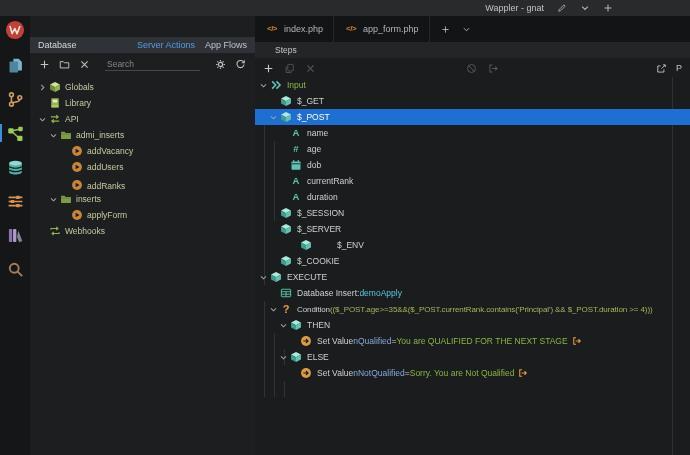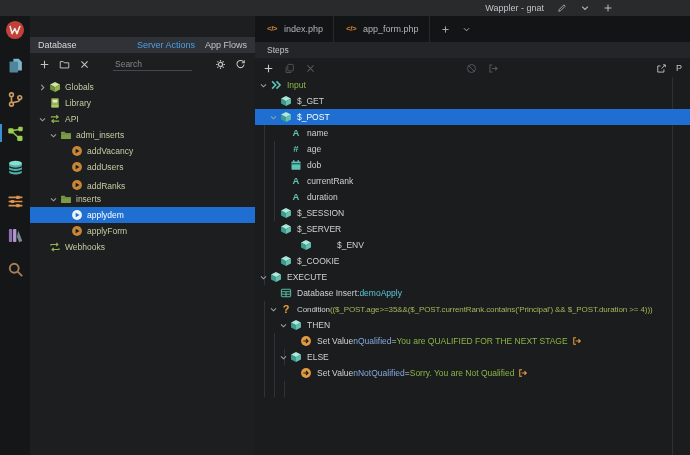--- a/index.html
+++ b/index.html
@@ -29,40 +29,40 @@
   .wfpanel{position:absolute;left:30px;top:16px;bottom:0;width:225px;background:#1c1e20;border-right:1px solid #0d0e0f;}
   .wf-gap{height:21px;}
   .wf-header{height:16px;background:#2f3337;display:flex;align-items:center;padding:0 8px;font-size:9px;}
   .wf-title{color:#d6d9da;}
   .wf-modes{margin-left:auto;display:flex;gap:10px;}
   .wf-mode{color:#c3c6c8;cursor:default;}
   .wf-mode.active{color:#4f9fe8;}
   .wf-toolbar{height:22px;display:flex;align-items:center;padding:0 9px;gap:9px;color:#c0c4c6;}
   .wf-toolbar .ic svg{width:11px;height:11px;}
   .wf-search{flex:1;min-width:0;background:transparent;border:none;border-bottom:1px solid #45494c;
-             font-family:"Liberation Sans",sans-serif;font-size:8.5px;color:#9da2a4;padding:1px 2px;margin:0 14px;outline:none;}
+             font-family:"Liberation Sans",sans-serif;font-size:8.5px;color:#9da2a4;padding:1px 2px;margin:0 6px;outline:none;}
   .wf-search::placeholder{color:#83888b;}
   .wf-tree{padding-top:4px;}
   .wf-row{height:16px;display:flex;align-items:center;font-size:8.5px;color:#c9caa2;white-space:nowrap;}
   .wf-row.selected{background:#1f6fd2;color:#fff;}
   .wf-row .chev{width:11px;color:#9aa0a3;display:inline-flex;}
   .wf-row .chev svg{width:9px;height:9px;}
   .wf-row .lbl{margin-left:4px;}
 
   
   .editor{position:absolute;left:255px;top:16px;right:0;bottom:0;background:#1a1c1e;}
   .tabbar{height:26px;background:#121416;display:flex;align-items:stretch;}
   .tab{display:flex;align-items:center;gap:5px;padding:0 10px;font-size:9px;color:#b2b6b8;}
   .tab.active{background:#2b2f31;box-shadow:inset 0 2px 0 #7aa83a;color:#dcdedf;}
   .tab + .tab{border-left:1px solid #26292b;}
   .tab .tclose{color:#9a9ea0;margin-left:3px;}
   .tab .tclose svg{width:7px;height:7px;}
   .tab-extra{display:flex;align-items:center;gap:12px;padding:0 11px;border-left:1px solid #26292b;color:#b2b6b8;}
   .tab-extra .ic svg{width:9px;height:9px;}
-  .steps-title{height:16px;background:#232629;display:flex;align-items:center;padding:0 12px;font-size:8.5px;color:#c3c7c9;}
+  .steps-title{height:16px;background:#232629;display:flex;align-items:center;padding:0 20px;font-size:8.5px;color:#c3c7c9;}
   .steps-toolbar{height:20px;display:flex;align-items:center;padding:0 8px;gap:10px;color:#c6cacb;}
   .steps-toolbar .ic svg{width:11px;height:11px;}
   .dim{color:#54585b;}
   .st-mid{margin-left:140px;display:flex;gap:11px;}
   .st-right{margin-left:auto;display:flex;align-items:center;gap:9px;}
   .sp-label{font-size:9px;color:#c0c3c5;}
   .side-divider{position:absolute;left:417px;top:61px;bottom:0;width:1px;background:#2d3134;}
 
   .steps-tree{position:absolute;left:0;top:61px;right:0;bottom:0;overflow:hidden;}
   .guide{position:absolute;width:1px;background:#2e3336;}
@@ -319,30 +319,20 @@
             </svg>
           </span>
           <span class="ic">
             <svg viewBox="0 0 16 16">
               <path d="M1.4 3.6h4.6l1.6 1.8h7v7.8H1.4Z" fill="#7e9c46"></path>
               <path d="M1.4 6.6h13.2" stroke="#5d7534" stroke-width="0.8"></path>
             </svg>
           </span>
           <span class="lbl">inserts</span>
         </div>
-        <div class="wf-row selected" style="padding-left: 30px;">
-          <span class="chev"></span>
-          <span class="ic">
-            <svg viewBox="0 0 16 16">
-              <circle cx="8" cy="8" r="6.6" fill="#eef3f9"></circle>
-              <path d="M6.2 4.9l5.2 3.1-5.2 3.1Z" fill="#1f6fd2"></path>
-            </svg>
-          </span>
-          <span class="lbl">applydem</span>
-        </div>
         <div class="wf-row" style="padding-left: 30px;">
           <span class="chev"></span>
           <span class="ic">
             <svg viewBox="0 0 16 16">
               <circle cx="8" cy="8" r="6.6" fill="#c98636"></circle>
               <path d="M6.2 4.9l5.2 3.1-5.2 3.1Z" fill="#1f1c16"></path>
             </svg>
           </span>
           <span class="lbl">applyForm</span>
         </div>

